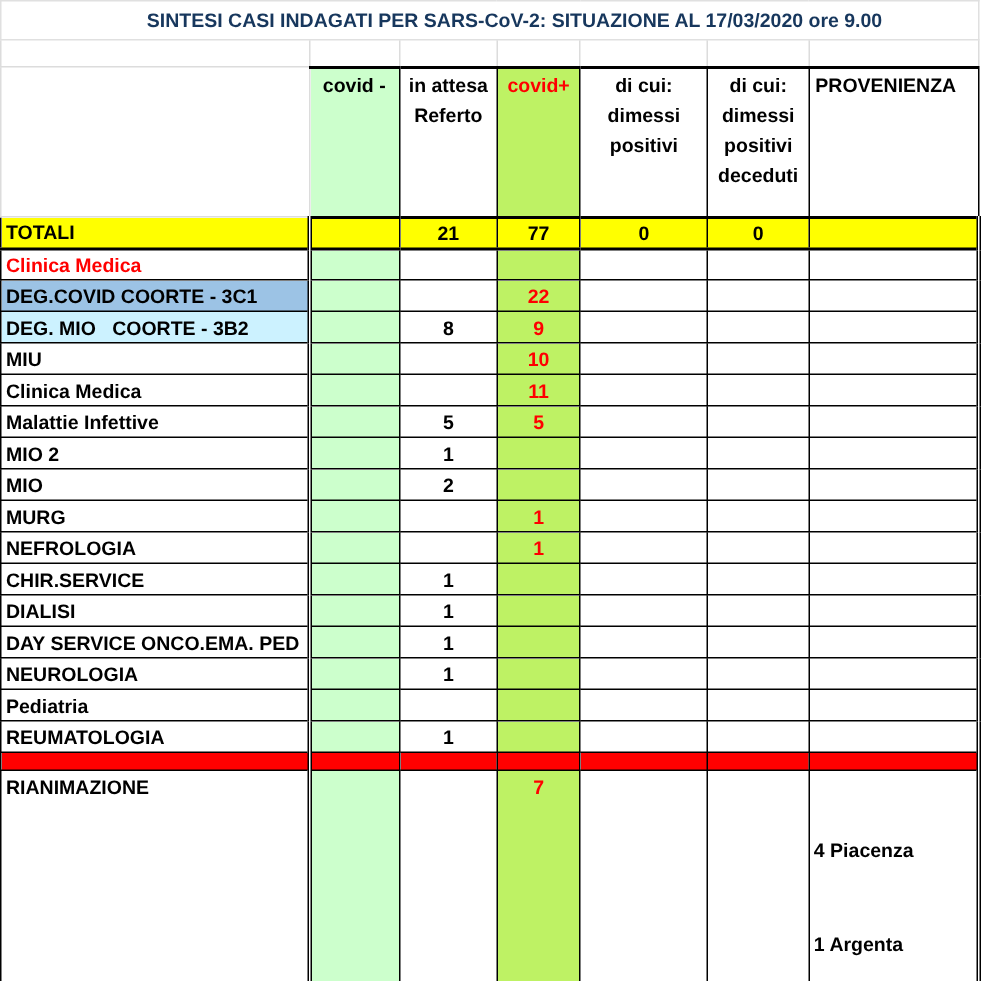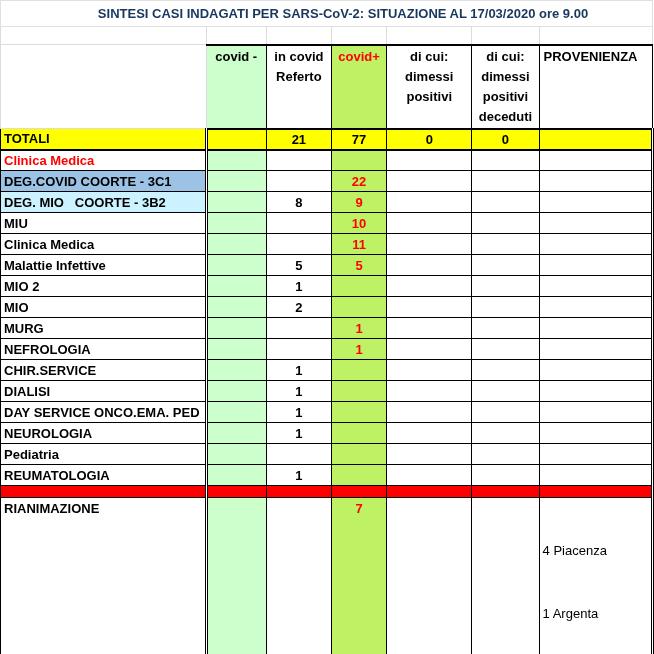--- a/index.html
+++ b/index.html
@@ -23,21 +23,21 @@
   .ltcyan{background:#CCF2FF;}
   .redbg{background:#FF0000;}
   
   .title-cell{border:1px solid #e0e0e0;text-align:center;color:#17375D;height:25px;line-height:25px;padding-left:36px;}
   .redtx{color:#FF0000;}
   .num{text-align:center;}
   .lbl{text-align:left;margin-top:44px;}
   .spacer td{height:18px;}
   .redrow td{height:12px;padding:0;}
   .sect td{vertical-align:top;line-height:21px;}
-  .prov-line{font-weight:normal;line-height:21px;padding:0;}
+  .prov-line{font-weight:bold;line-height:21px;padding:0;}
 </style>
 </head>
 <body>
 
 <table class="sheet">
   <colgroup>
     <col style="width:205px">
       <col style="width:60px">
       <col style="width:65px">
     <col style="width:55px">
@@ -54,24 +54,24 @@
   <tr class="spacer">
     <td class="lg"></td>
     <td class="lg"></td>
     <td class="lg"></td>
     <td class="lg"></td>
     <td class="lg"></td>
     <td class="lg"></td>
     <td class="lg"></td>
   </tr>
 
-  <tr style="height:84px">
+  <tr style="height:100px">
     <td class="lg"></td>
     <td class="hd green dbl">covid -</td>
-    <td class="hd"><div>in covid</div><div>Referto</div></td>
+    <td class="hd"><div>in attesa</div><div>Referto</div></td>
     <td class="hd pyel redtx">covid+</td>
     <td class="hd"><div>di cui:</div><div>dimessi</div><div>positivi</div></td>
     <td class="hd"><div>di cui:</div><div>dimessi</div><div>positivi</div><div>deceduti</div></td>
     <td class="hd dblr" style="text-align:left;padding-left:4px">PROVENIENZA</td>
   </tr>
 
   <tr>
     <td class="b tb yel lbl">TOTALI</td>
     <td class="b tb yel dbl"></td>
     <td class="b tb yel num">21</td>

